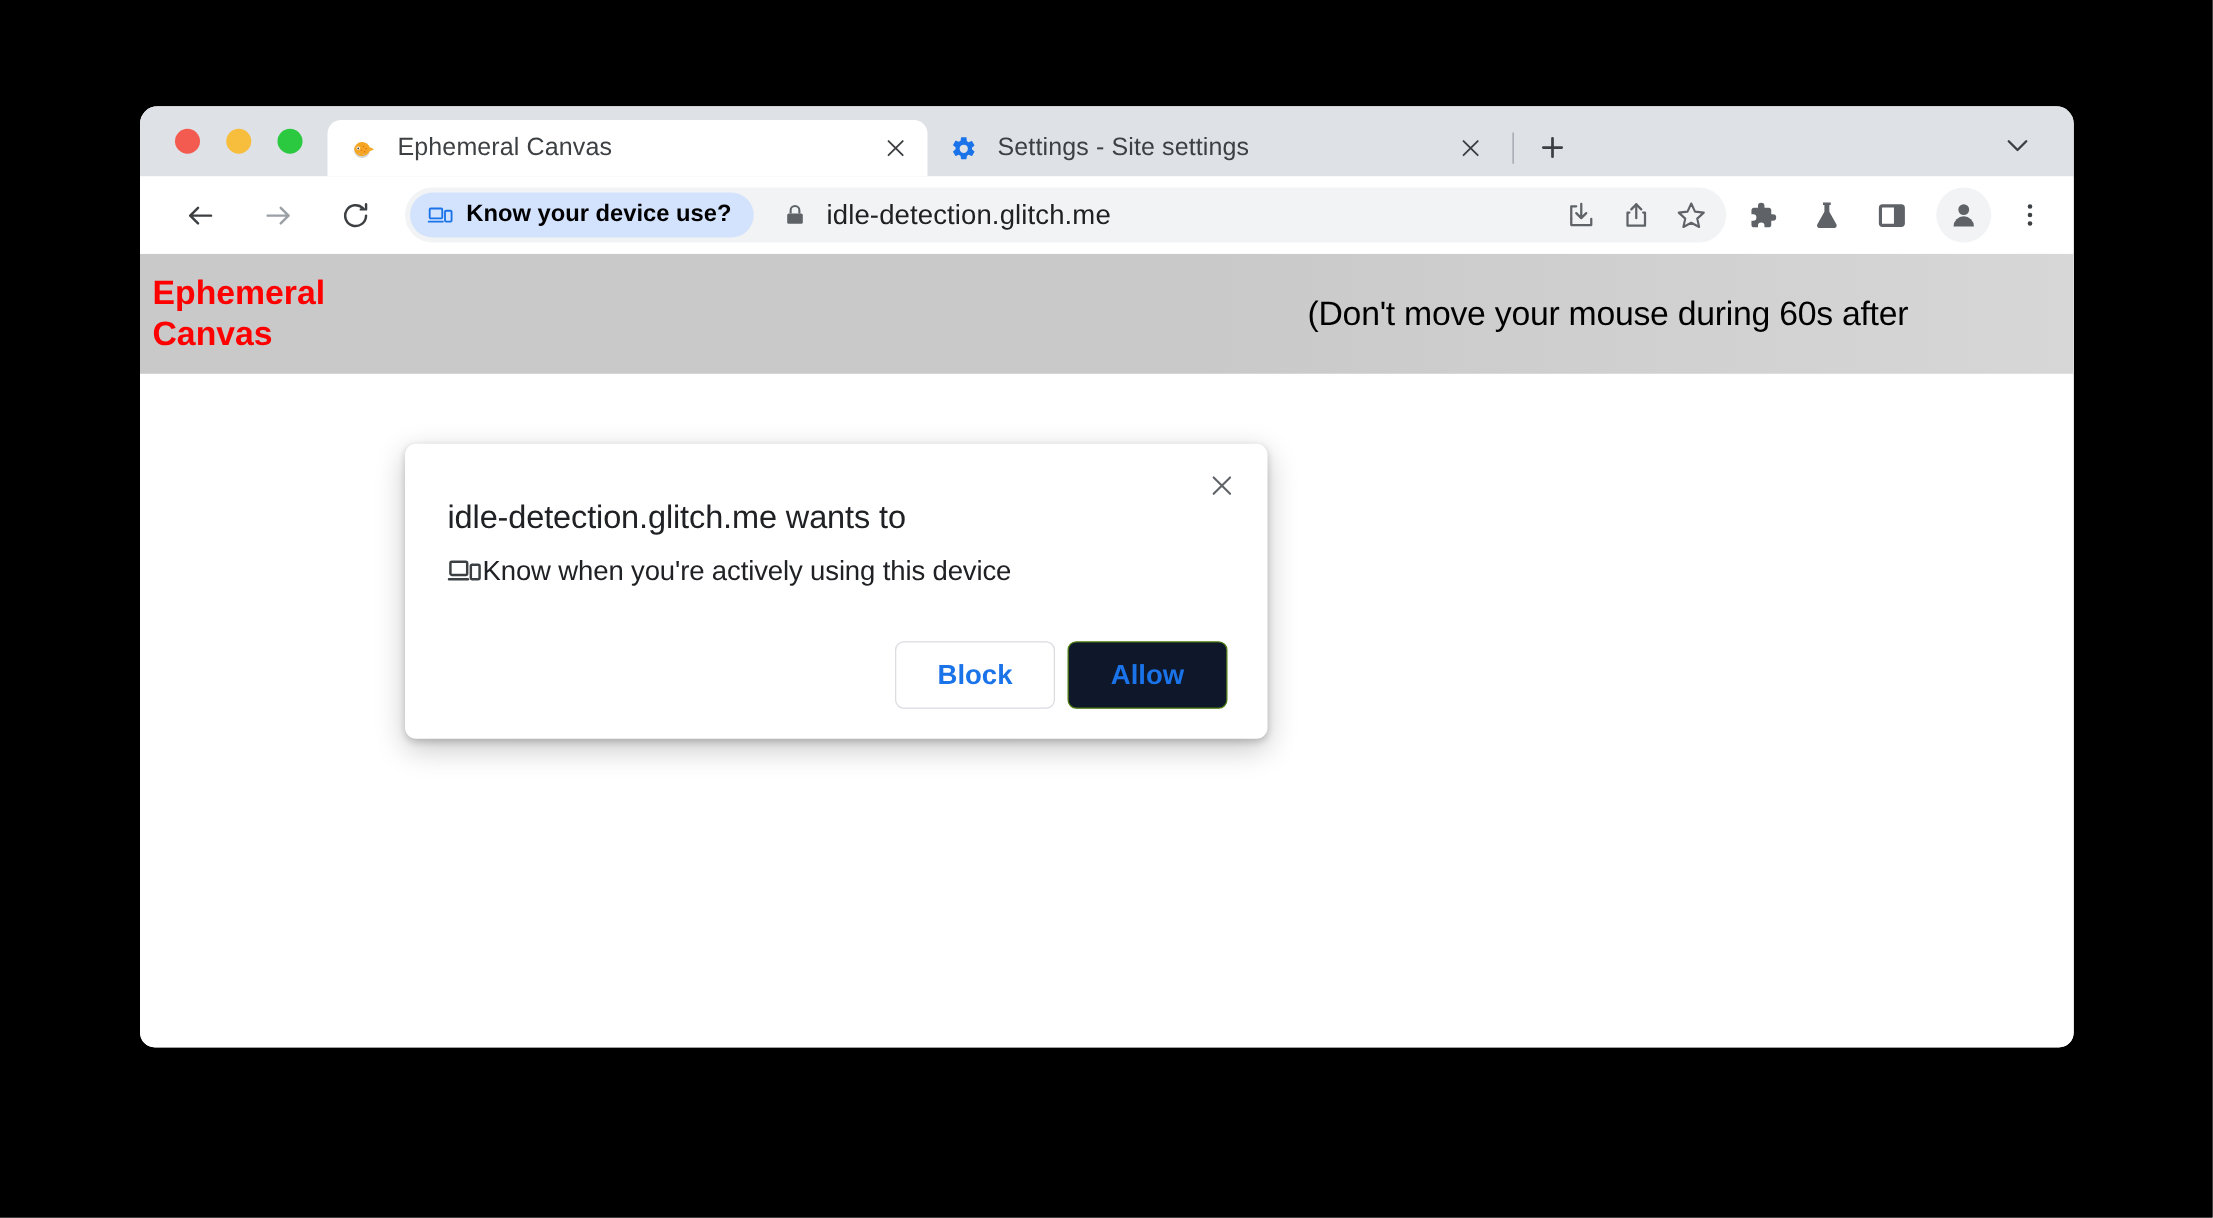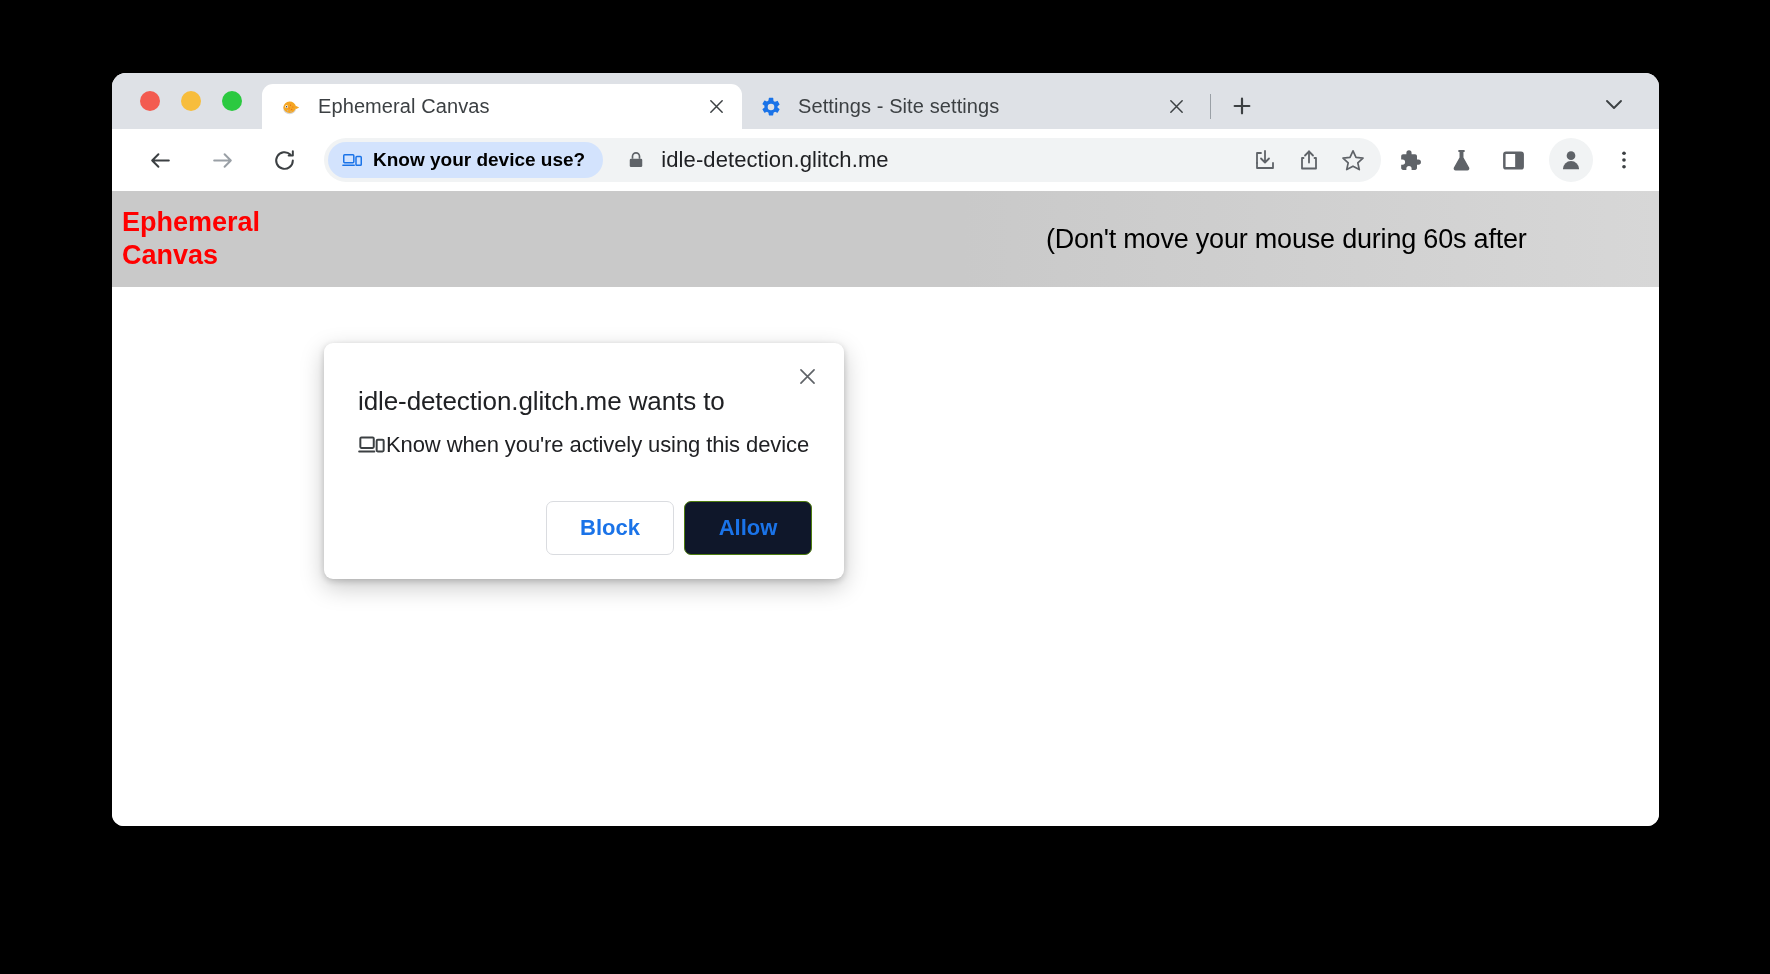--- a/index.html
+++ b/index.html
@@ -6,21 +6,21 @@
   html, body {
     width: 1770px; height: 974px;
     background: #000000;
     font-family: "Liberation Sans", sans-serif;
     overflow: hidden;
   }
 
   
   #browser-window {
     position: absolute;
-    left: 112px; top: 73px;
+    left: 112px; top: 85px;
     width: 1547px; height: 753px;
     background: #ffffff;
     border-radius: 14px 14px 12px 12px;
     overflow: hidden;
   }
 
   
   #tab-strip {
     position: relative;
     height: 56px;
@@ -234,21 +234,21 @@
     color: #000000;
     white-space: nowrap;
     margin-left: 724px;
     letter-spacing: -0.2px;
   }
 
   
   #permission-dialog {
     position: absolute;
     left: 212px; top: 152px;
-    width: 520px;
+    width: 690px;
     background: #ffffff;
     border-radius: 9px;
     box-shadow: 0 2px 6px rgba(0,0,0,0.18), 0 8px 24px rgba(0,0,0,0.22);
     padding: 30px 32px 24px 32px;
     z-index: 30;
   }
   #dialog-close {
     position: absolute;
     right: 20px; top: 16px;
     width: 34px; height: 34px;

